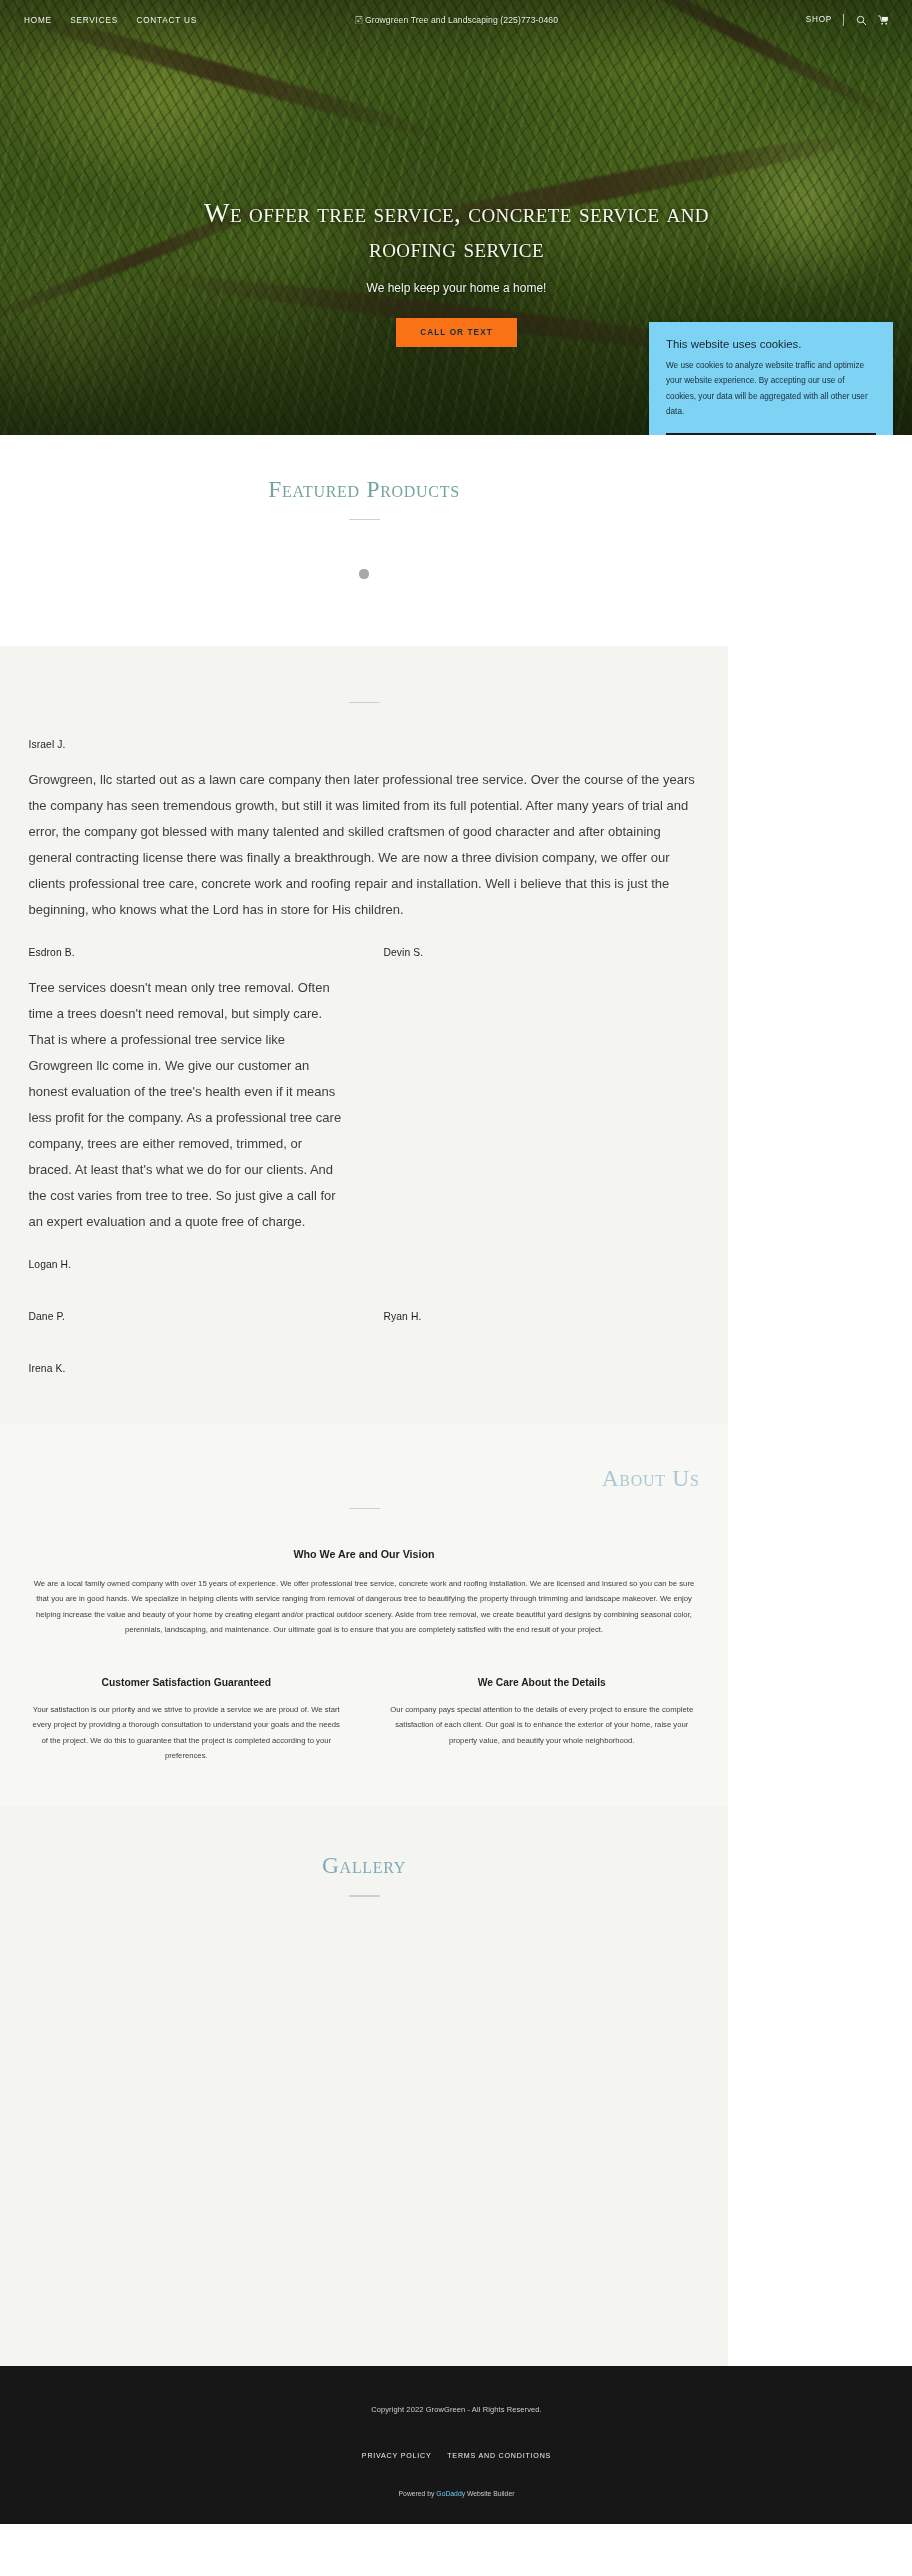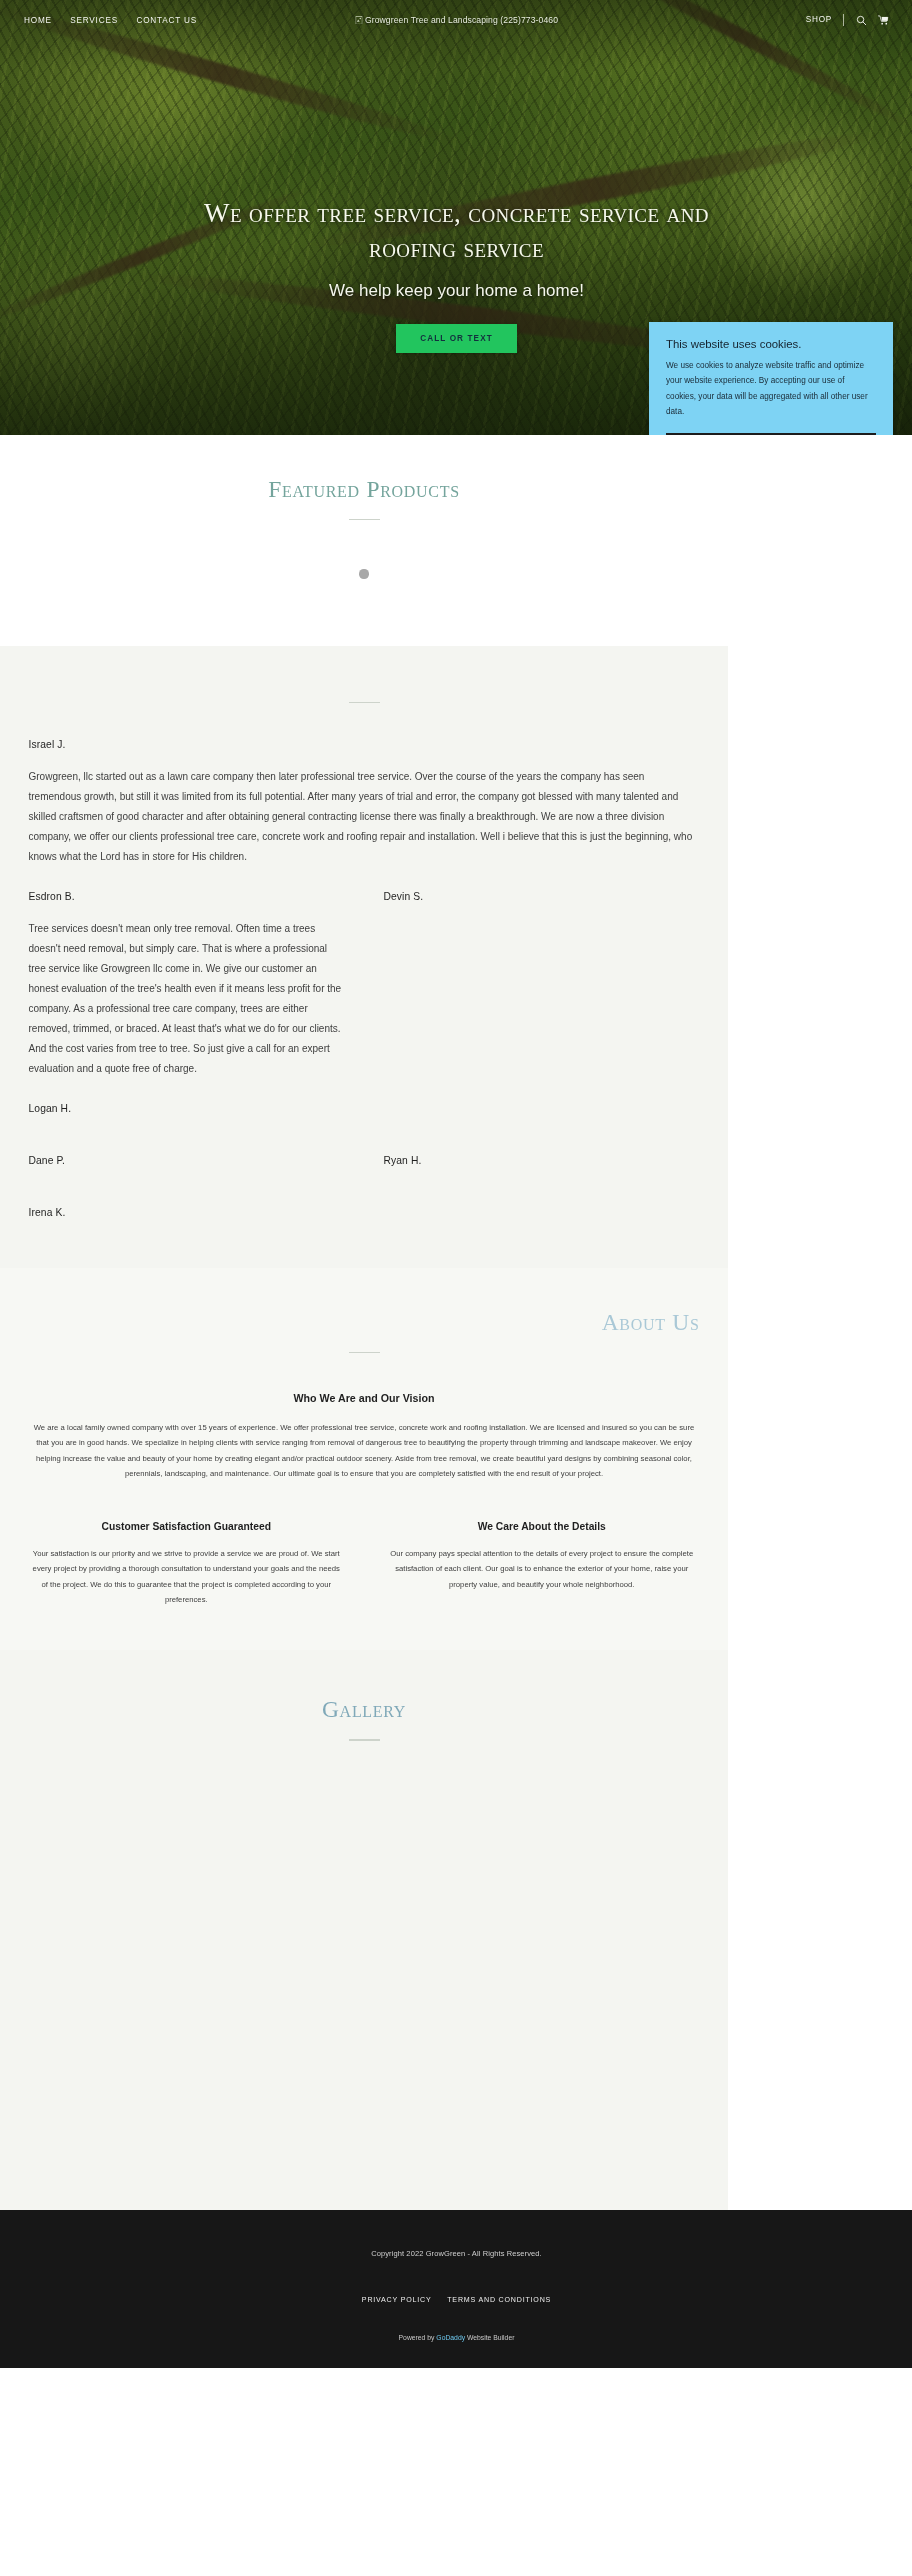--- a/index.html
+++ b/index.html
@@ -117,28 +117,28 @@
     line-height:1.28;
     font-weight:400;
     color:#f6f8ec;
     letter-spacing:0.4px;
     text-shadow:0 1.4px 4.3px rgba(0,0,0,.7);
     max-width:585px;
     margin:0 auto;
   }
   .hero-sub {
     margin-top:15.7px;
-    font-size:17px;
+    font-size:12px;
     color:#f4f6ec;
     text-shadow:0 0.7px 2.9px rgba(0,0,0,.7);
   }
   .cta-wrap { margin-top:23px; }
   .cta-btn {
     display:inline-block;
-    background:#22c55e;
+    background:#f97316;
     color:#13303f;
     border:none;
     padding:10px 24px;
     font-size:8.2px;
     letter-spacing:1.1px;
     font-weight:600;
     text-transform:uppercase;
     cursor:pointer;
     font-family:"Liberation Sans", sans-serif;
     box-shadow:0 0.7px 2.9px rgba(0,0,0,.28);
@@ -221,21 +221,21 @@
     column-gap:39px;
   }
   .member-name {
     font-size:10.3px;
     font-weight:400;
     color:#1f1f1f;
     margin-bottom:17px;
     letter-spacing:0.1px;
   }
   .member-bio {
-    font-size:10px;
+    font-size:13px;
     line-height:2.0;
     color:#3e3e3e;
   }
   .full-span { grid-column:1 / -1; }
   .team-block { margin-bottom:24px; }
   .team-block.tight { margin-bottom:0; }
 
   .about { background:#f7f8f4; padding:41px 0 43px 0; }
   .about .sec-title { color:#a9c8d6;text-align:right; }
   .about-h2 {

